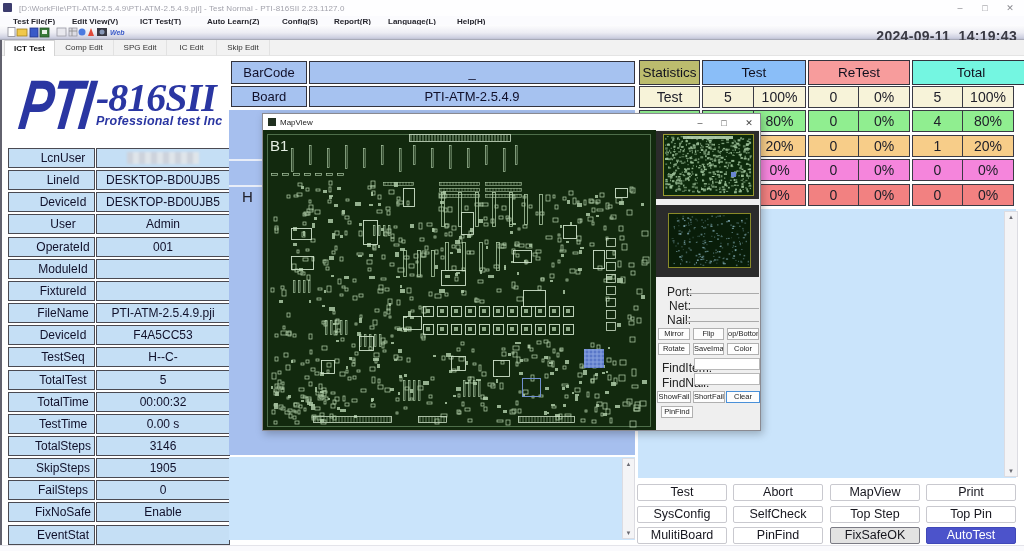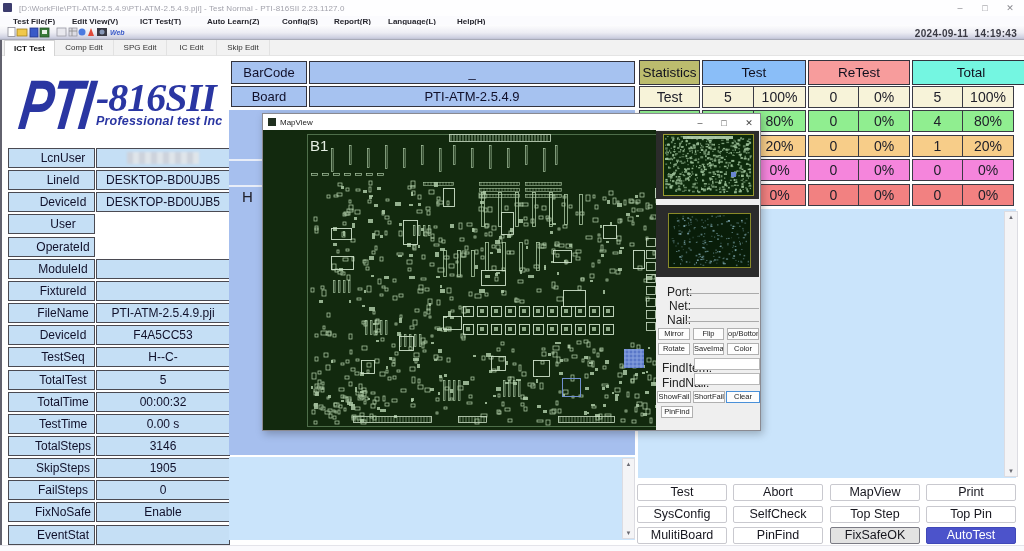--- a/index.html
+++ b/index.html
@@ -10,21 +10,21 @@
 #titlebar .ticon { position:absolute; left:3px; top:3px; width:9px; height:9px; background:#3c3c6e; border-radius:1px; }
 #titlebar .ttext { position:absolute; left:19px; top:4px; font-size:8px; color:#a2a2ac; letter-spacing:0.1px;text-align:right; }
 .winbtn { position:absolute; top:3px; color:#8a8a90; font-size:9px; width:12px; text-align:center; }
 
 #menubar { left:0; top:16px; width:1024px; height:9px; background:#fbfbfe; }
 #menubar span { position:absolute; top:1px; font-size:8px; color:#26262e; font-weight:bold; }
 
 #toolbar { left:0; top:25px; width:1024px; height:15px;
   background:linear-gradient(#fdfdfe 0%, #ececf3 55%, #d0d2e2 88%, #bfc1d4 100%);
   border-bottom:1px solid #a8aab8; }
-#tdate { position:absolute; right:7px; top:3px; font-size:10px; font-weight:bold; color:#3a3a44; letter-spacing:0.3px;text-align:center; }
+#tdate { position:absolute; right:7px; top:3px; font-size:14px; font-weight:bold; color:#3a3a44; letter-spacing:0.3px;text-align:center; }
 
 #tabbar { left:0; top:40px; width:1024px; height:16px; background:#f2f2f2; border-bottom:1px solid #e4e4e4; }
 .tab { position:absolute; top:0; height:16px; font-size:8px; color:#333; text-align:center; line-height:15px; border-right:1px solid #e2e2e2; }
 .tab.active { background:#fff; border:1px solid #d4d4d4; border-bottom:none; font-weight:bold; color:#111; }
 
 #content { left:0; top:56px; width:1024px; height:489px; background:#fff; }
 #leftedge { left:0; top:40px; width:2px; height:505px; background:#62626e; }
 
 .pti { position:absolute; left:26px; top:65px; font-size:50px; font-weight:bold; font-style:italic;
   color:#2a36a2; transform:skewX(-8deg) scale(1.0,1.4); transform-origin:0 0; letter-spacing:-2px; }
@@ -55,21 +55,21 @@
 #rpanel { position:absolute; left:638px; top:209px; width:378px; height:269px; background:#cae4fb; }
 .btn { position:absolute; width:90px; height:17px; background:#fff; border:1px solid #c9c9cf;
   border-radius:2px; font-size:12.5px; color:#16161e; text-align:center; line-height:15px; }
 #statusbar { left:0; top:545px; width:1024px; height:6px; background:#fafafd; border-top:1px solid #e4e4ea; }
 
 #mapwin { position:absolute; left:262px; top:113px; width:499px; height:318px;
   border:1px solid #8a8a92; background:#fff; box-shadow:2px 3px 8px rgba(0,0,0,0.25); }
 #maptitle { position:absolute; left:0; top:0; width:100%; height:16px; background:#fff; }
 #maptitle .micon { position:absolute; left:5px; top:4px; width:8px; height:8px; background:#203020; }
 #maptitle .mtext { position:absolute; left:17px; top:4px; font-size:8px; color:#222; }
-#mapcanvas { position:absolute; left:0px; top:16px; width:393px; height:300px; background:#12290e;padding-left:40px; }
+#mapcanvas { position:absolute; left:0px; top:16px; width:393px; height:300px; background:#12290e; }
 #mapside { position:absolute; left:393px; top:16px; width:104px; height:300px; background:#efefef; }
 .thumbbox { position:absolute; left:0; width:103px; background:#2b2b2b; }
 .mfield { position:absolute; font-size:12px; color:#222; }
 .mline { position:absolute; height:1px; background:#aaa; }
 .mbtn { position:absolute; height:12px; background:#fdfdfd; border:1px solid #b0b0b0;
   font-size:7.5px; color:#222; text-align:center; line-height:10px; overflow:hidden; white-space:nowrap; }
 .minput { position:absolute; background:#fff; border:1px solid #b8b8b8; height:12px; }
 </style></head>
 <body>
 
@@ -134,23 +134,25 @@
 <div class="lrow" style="top:170px">
     <div class="lcell lab">LineId</div>
     <div class="lcell val">DESKTOP-BD0UJB5</div>
   </div>
 <div class="lrow" style="top:192px">
     <div class="lcell lab">DeviceId</div>
     <div class="lcell val">DESKTOP-BD0UJB5</div>
   </div>
 <div class="lrow" style="top:214px">
     <div class="lcell lab">User</div>
+    <div class="lcell val">Admin</div>
   </div>
 <div class="lrow" style="top:237px">
     <div class="lcell lab">OperateId</div>
+    <div class="lcell val">001</div>
   </div>
 <div class="lrow" style="top:259px">
     <div class="lcell lab">ModuleId</div>
     <div class="lcell val"></div>
   </div>
 <div class="lrow" style="top:281px">
     <div class="lcell lab">FixtureId</div>
     <div class="lcell val"></div>
   </div>
 <div class="lrow" style="top:303px">

